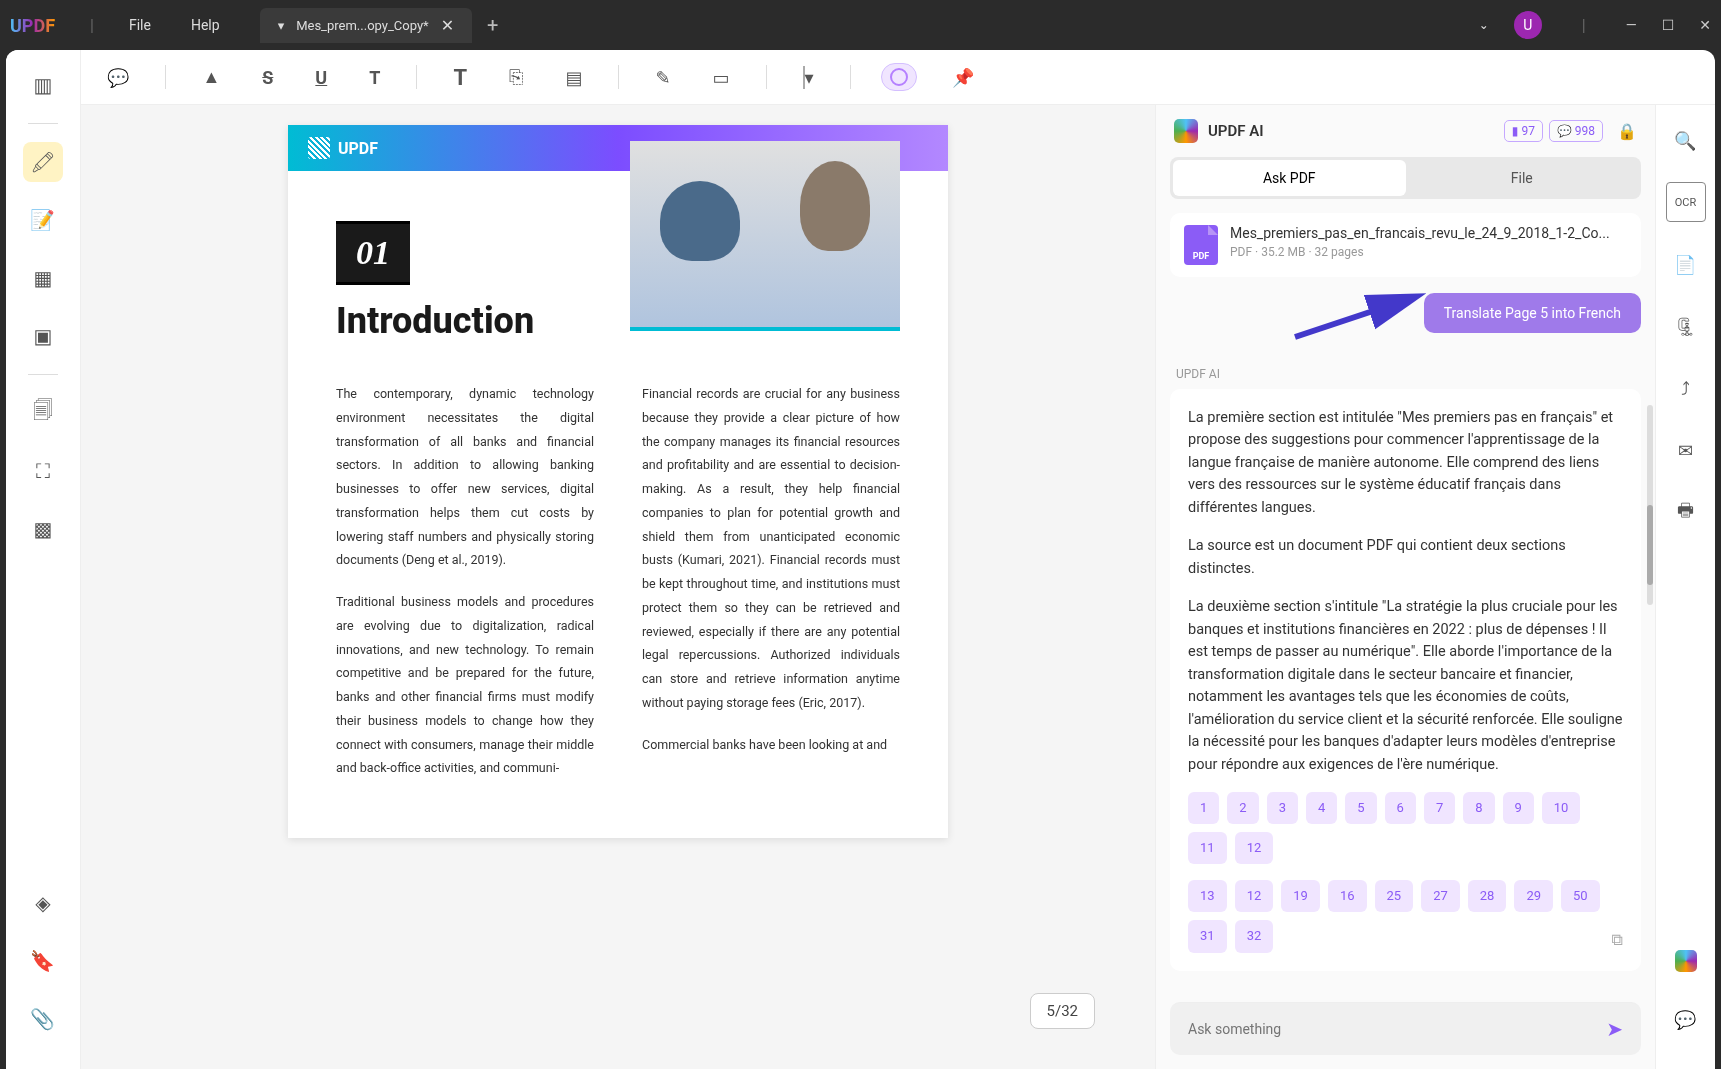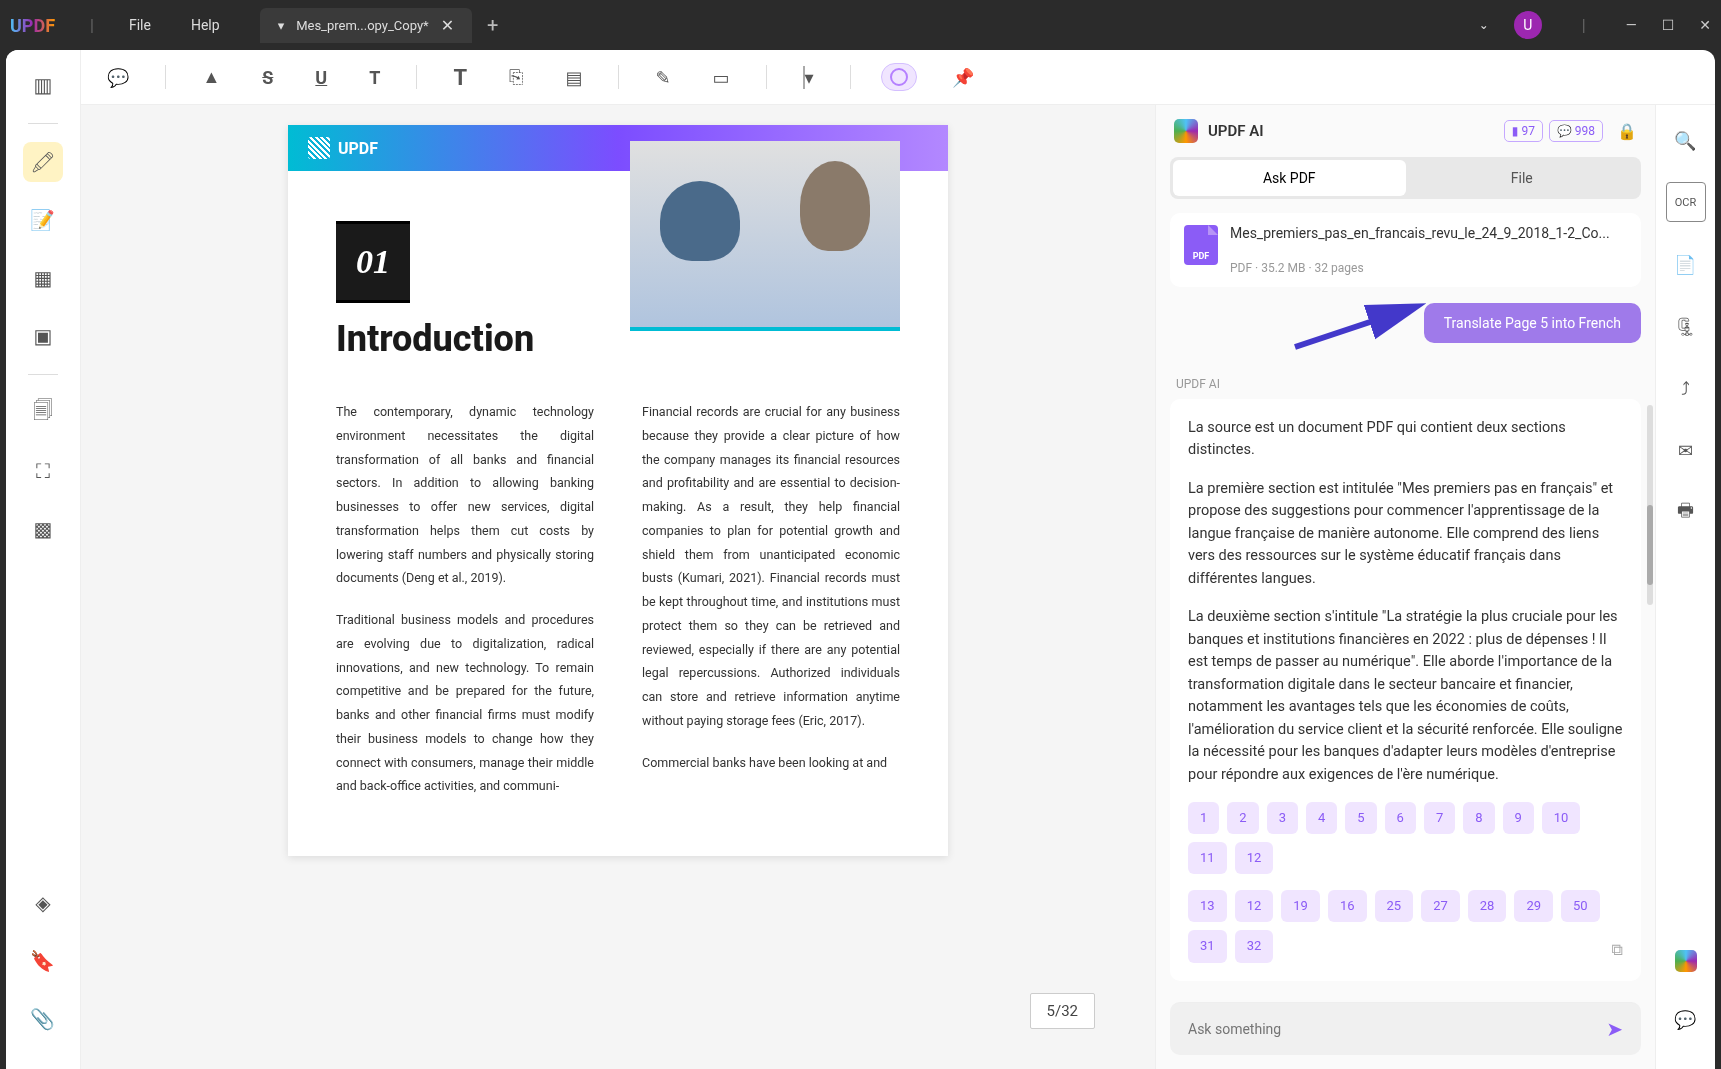--- a/index.html
+++ b/index.html
@@ -27,46 +27,46 @@
 .color-swatch{width:18px;height:18px;background:#888;border:1px solid #aaa}
 .tool-round{width:36px;height:28px;border-radius:16px;background:#f0e5ff;border:1px solid #d4bfff;display:flex;align-items:center;justify-content:center}
 .tool-round-inner{width:18px;height:18px;border-radius:50%;border:2px solid #b580ff}
 .main-area{flex:1;display:flex;flex-direction:column}
 .content-row{flex:1;display:flex;overflow:hidden}
 .doc-view{flex:1;background:#f5f5f5;padding:20px 30px;overflow:auto;position:relative}
 .page{background:#fff;width:660px;margin:0 auto;box-shadow:0 2px 8px rgba(0,0,0,0.1)}
 .page-header{height:46px;background:linear-gradient(90deg,#00bcd4,#7c4dff,#b388ff);display:flex;align-items:center;padding:0 20px;color:#fff;font-weight:700;gap:8px}
 .page-header-logo{width:22px;height:22px;background:repeating-linear-gradient(45deg,#fff,#fff 2px,transparent 2px,transparent 4px);border-radius:3px}
 .page-content{padding:50px 48px 40px}
-.chapter-num{background:#1a1a1a;color:#fff;font-size:34px;font-style:italic;font-weight:700;padding:19px 20px;display:inline-block;font-family:Georgia,serif;border-top:3px solid #000;border-bottom:3px solid #000}
+.chapter-num{background:#1a1a1a;color:#fff;font-size:34px;font-style:italic;font-weight:700;padding:10px 20px;display:inline-block;font-family:Georgia,serif;border-top:3px solid #000;border-bottom:3px solid #000}
 .chapter-title{font-size:36px;font-weight:800;margin-top:15px;color:#1a1a1a}
 .doc-img{width:270px;height:190px;float:right;margin-left:20px;margin-top:-80px;background:linear-gradient(180deg,#e0e0e0 0%,#b0c4de 100%);border-bottom:4px solid #00bcd4;position:relative;overflow:hidden}
 .doc-img::before{content:"";position:absolute;left:30px;top:40px;width:80px;height:80px;background:#4a6a8a;border-radius:50% 50% 40% 40%}
 .doc-img::after{content:"";position:absolute;right:30px;top:20px;width:70px;height:90px;background:#8a7a6a;border-radius:50% 50% 40% 40%}
 .doc-columns{display:flex;gap:48px;margin-top:40px;clear:both;font-size:12.5px;line-height:1.9;color:#333;text-align:justify}
 .doc-col{flex:1}
 .doc-col p{margin-bottom:18px}
-.page-indicator{position:absolute;bottom:40px;right:60px;background:#fff;border:1px solid #ccc;border-radius:2px;padding:8px 16px;font-size:15px;color:#444}
+.page-indicator{position:absolute;bottom:40px;right:60px;background:#fff;border:1px solid #ccc;border-radius:8px;padding:8px 16px;font-size:15px;color:#444}
 .ai-panel{width:500px;border-left:1px solid #eee;display:flex;flex-direction:column;background:#fafafa}
 .ai-header{display:flex;align-items:center;padding:14px 18px;gap:10px}
 .ai-logo{width:24px;height:24px;border-radius:5px;background:conic-gradient(#4FC3F7,#9C27B0,#FF9800,#4CAF50,#4FC3F7)}
 .ai-title{font-weight:600;font-size:15px;color:#333}
 .ai-badges{margin-left:auto;display:flex;gap:6px;align-items:center}
 .badge{border:1px solid #c5a8ff;color:#8b5cf6;font-size:12px;padding:3px 7px;border-radius:5px;display:flex;align-items:center;gap:3px}
 .lock-icon{color:#aaa;font-size:16px;margin-left:8px}
 .ai-tabs{display:flex;margin:0 14px;background:#e8e8e8;border-radius:8px;padding:3px}
 .ai-tab{flex:1;text-align:center;padding:10px;font-size:14px;cursor:pointer;border-radius:6px;color:#555}
 .ai-tab.active{background:#fff;color:#000}
 .ai-content{flex:1;overflow-y:auto;padding:14px}
 .file-card{background:#fff;border-radius:10px;padding:12px 14px;display:flex;gap:12px;align-items:flex-start}
 .file-icon{width:34px;height:40px;background:#8b5cf6;border-radius:4px;position:relative;display:flex;align-items:flex-end;justify-content:center;color:#fff;font-size:9px;font-weight:700;padding-bottom:4px}
 .file-icon::before{content:"";position:absolute;top:0;right:0;width:10px;height:10px;background:#b794f6;clip-path:polygon(0 0,100% 100%,0 100%)}
 .file-info{flex:1;overflow:hidden}
 .file-name{font-size:14px;color:#333;white-space:nowrap;overflow:hidden;text-overflow:ellipsis}
-.file-meta{font-size:12px;color:#999;margin-top:20px}
+.file-meta{font-size:12px;color:#999;margin-top:4px}
 .translate-btn{background:#9f7aea;color:#fff;padding:12px 20px;border-radius:10px;font-size:14px;float:right;margin-top:16px;cursor:pointer}
 .ai-label{clear:both;font-size:12px;color:#999;padding:20px 6px 8px}
 .ai-response{background:#fff;border-radius:10px;padding:18px;font-size:14.5px;line-height:1.55;color:#333}
 .ai-response p{margin-bottom:16px}
 .page-chips{display:flex;flex-wrap:wrap;gap:8px;margin-top:16px}
 .chip{background:#f0e5ff;color:#8b5cf6;padding:6px 12px;border-radius:6px;font-size:13px;cursor:pointer}
 .copy-icon{margin-left:auto;color:#aaa;font-size:16px;cursor:pointer;align-self:flex-end;margin-top:8px}
 .chip-row{display:flex;align-items:flex-start;gap:8px}
 .ai-input-bar{display:flex;align-items:center;padding:14px 18px;border-top:1px solid #eee;background:#fafafa;gap:10px;margin:0 14px 14px;border-radius:10px;background:#f0f0f0}
 .ai-input{flex:1;border:none;background:transparent;font-size:14px;outline:none;color:#666}
@@ -206,22 +206,22 @@
                   <marker id="ah" markerWidth="10" markerHeight="10" refX="8" refY="3" orient="auto">
                     <polygon points="0 0, 10 3, 0 6" fill="#4338ca"></polygon>
                   </marker>
                 </defs>
               <line x1="5" y1="50" x2="125" y2="10" stroke="#4338ca" stroke-width="6" marker-end="url(#ah)"></line>
             </svg>
             <div class="translate-btn">Translate Page 5 into French</div>
           </div>
           <div class="ai-label">UPDF AI</div>
           <div class="ai-response">
+            <p>La première section est intitulée "Mes premiers pas en français" et propose des suggestions pour commencer l'apprentissage de la langue française de manière autonome. Elle comprend des liens vers des ressources sur le système éducatif français dans différentes langues.</p>
             <p>La source est un document PDF qui contient deux sections distinctes.</p>
-            <p>La première section est intitulée "Mes premiers pas en français" et propose des suggestions pour commencer l'apprentissage de la langue française de manière autonome. Elle comprend des liens vers des ressources sur le système éducatif français dans différentes langues.</p>
             <p>La deuxième section s'intitule "La stratégie la plus cruciale pour les banques et institutions financières en 2022 : plus de dépenses ! Il est temps de passer au numérique". Elle aborde l'importance de la transformation digitale dans le secteur bancaire et financier, notamment les avantages tels que les économies de coûts, l'amélioration du service client et la sécurité renforcée. Elle souligne la nécessité pour les banques d'adapter leurs modèles d'entreprise pour répondre aux exigences de l'ère numérique.</p>
             <div class="page-chips" id="chips1">
                 <span class="chip">1</span>
                 <span class="chip">2</span>
                 <span class="chip">3</span>
                 <span class="chip">4</span>
                 <span class="chip">5</span>
                 <span class="chip">6</span>
                 <span class="chip">7</span>
                 <span class="chip">8</span>

